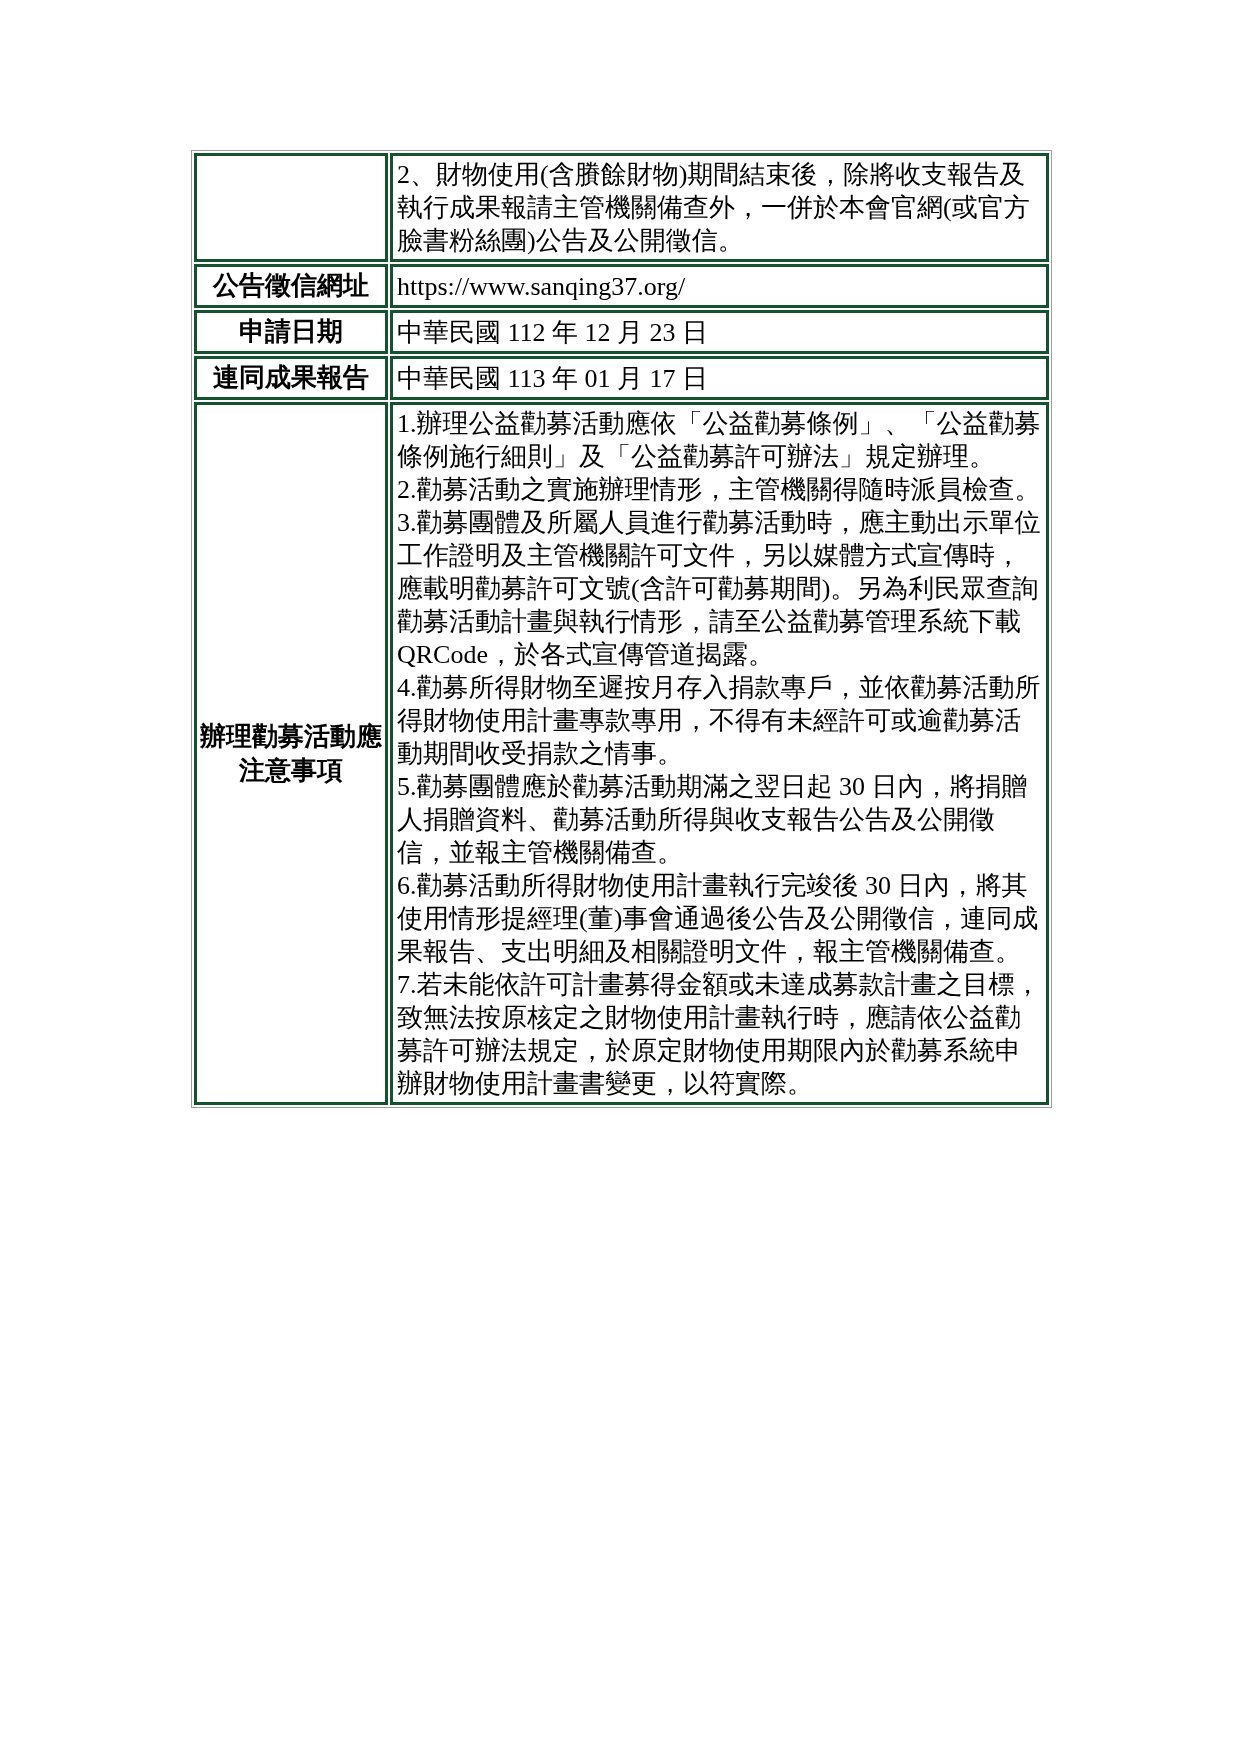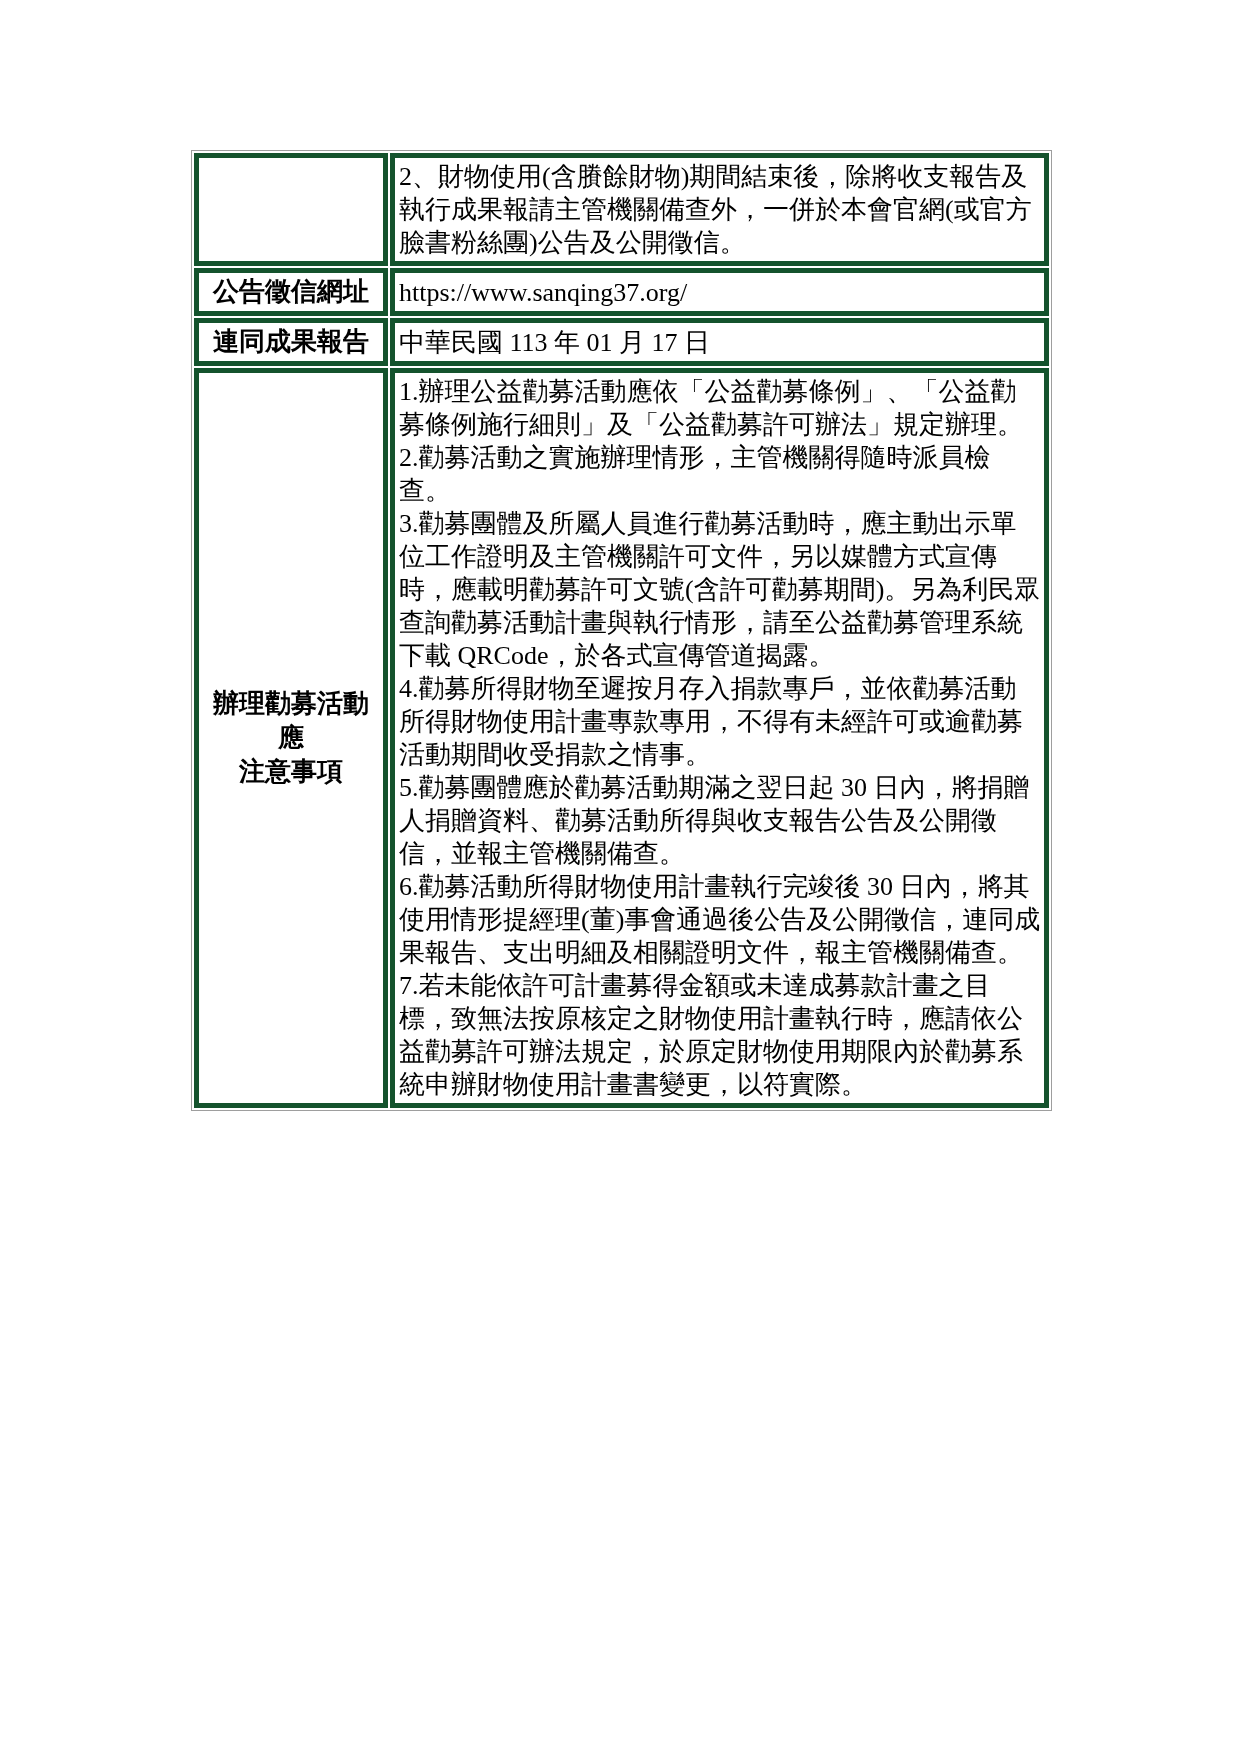--- a/index.html
+++ b/index.html
@@ -19,21 +19,21 @@
     left: 191px;
     top: 150px;
     width: 861px;
     border-collapse: separate;
     border-spacing: 2px;
     border: 1px solid #9e9e9e;
     background: #ffffff;
     table-layout: fixed;
   }
   .doc-table td {
-    border: 5px solid #14532d;
+    border: 3px solid #14532d;
     vertical-align: middle;
     overflow: hidden;
   }
   td.label-cell {
     width: 192px;
     text-align: center;
     font-weight: bold;
     font-size: 26px;
     line-height: 34px;
     padding: 2px 3px;
@@ -59,20 +59,24 @@
   <tbody>
     <tr>
       <td class="label-cell"></td>
       <td class="content-cell">2、財物使用(含賸餘財物)期間結束後，除將收支報告及執行成果報請主管機關備查外，一併於本會官網(或官方臉書粉絲團)公告及公開徵信。</td>
     </tr>
     <tr>
       <td class="label-cell">公告徵信網址</td>
       <td class="content-cell">https://www.sanqing37.org/</td>
     </tr>
     <tr>
+      <td class="label-cell">申請日期</td>
+      <td class="content-cell">中華民國 112 年 12 月 23 日</td>
+    </tr>
+    <tr>
       <td class="label-cell">連同成果報告</td>
       <td class="content-cell">中華民國 113 年 01 月 17 日</td>
     </tr>
     <tr>
       <td class="label-cell">辦理勸募活動應
 注意事項</td>
       <td class="content-cell">1.辦理公益勸募活動應依「公益勸募條例」、「公益勸募條例施行細則」及「公益勸募許可辦法」規定辦理。
 2.勸募活動之實施辦理情形，主管機關得隨時派員檢查。
 3.勸募團體及所屬人員進行勸募活動時，應主動出示單位工作證明及主管機關許可文件，另以媒體方式宣傳時，應載明勸募許可文號(含許可勸募期間)。另為利民眾查詢勸募活動計畫與執行情形，請至公益勸募管理系統下載 QRCode，於各式宣傳管道揭露。
 4.勸募所得財物至遲按月存入捐款專戶，並依勸募活動所得財物使用計畫專款專用，不得有未經許可或逾勸募活動期間收受捐款之情事。

